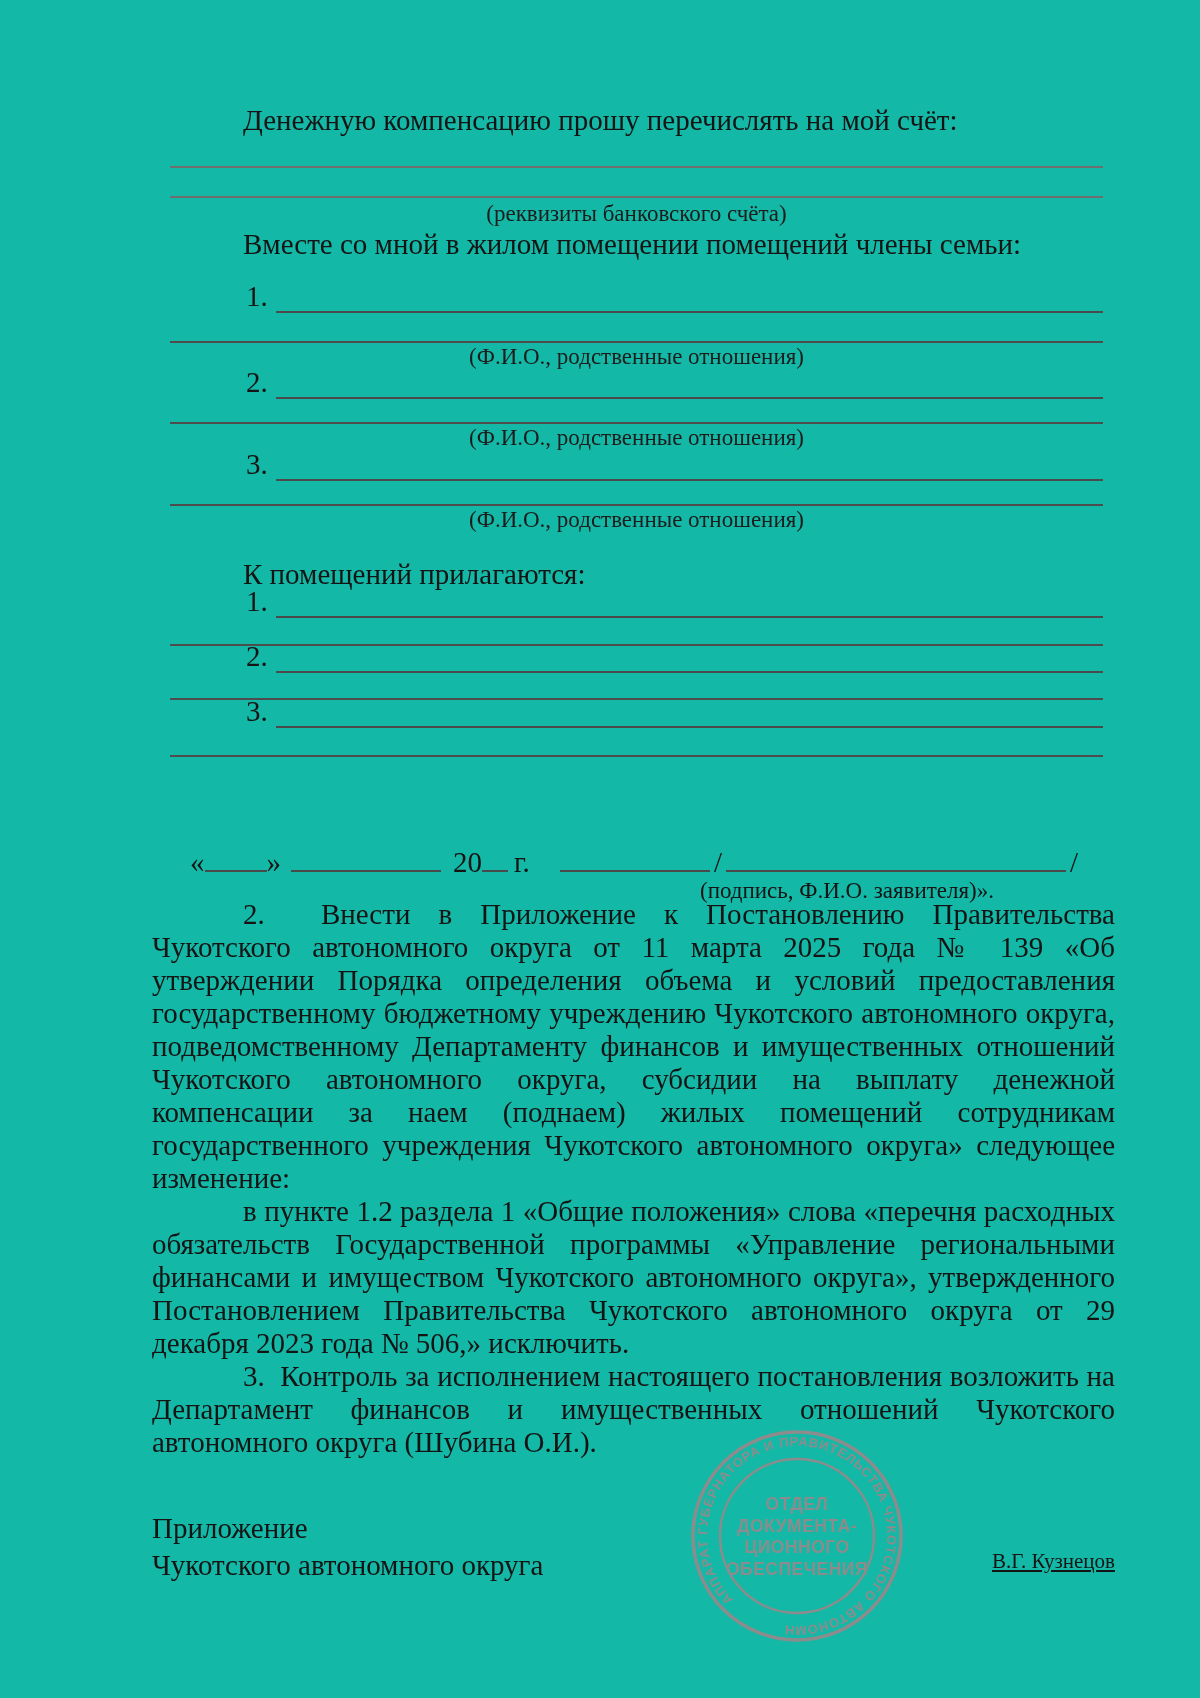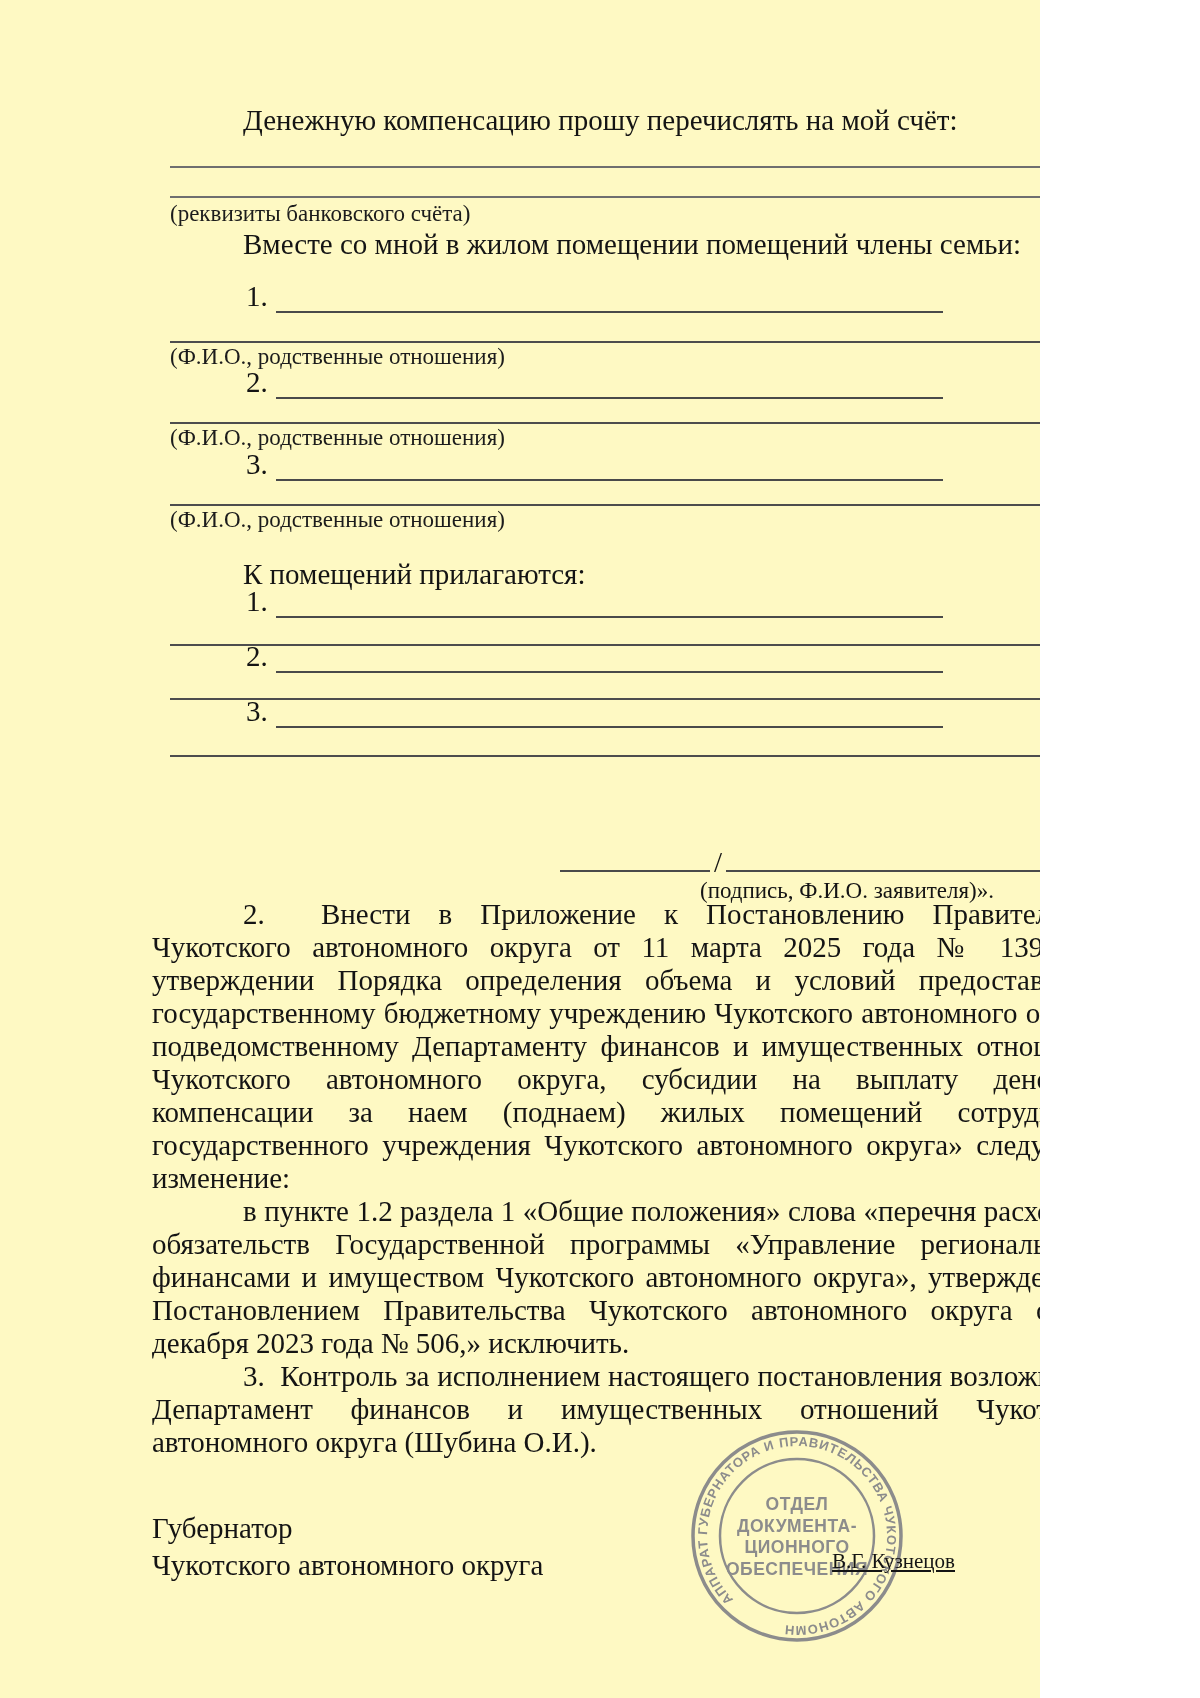--- a/index.html
+++ b/index.html
@@ -1,28 +1,28 @@
 <!DOCTYPE html>
 <html><head>
 <meta charset="utf-8">
 <style>
   * { margin:0; padding:0; box-sizing:border-box; }
   body { background:#ffffff; }
   .page {
-    position:relative; width:1040px; height:1698px;
-    background:#fef9c3; overflow:hidden;
+    position:relative; width:1200px; height:1698px;
+    background:#14b8a6; overflow:hidden;
     font-family:"Liberation Serif", serif; color:#141414;
   }
   .abs { position:absolute; }
   .body-text { font-size:29px; line-height:33px; }
   .indent { text-indent:91px; }
   .col { left:152px; width:963px; }
   .rule { position:absolute; left:170px; width:933px; height:2px; background:#4d4d4d; }
   .rule.gray { background:#6f6f6f; }
-  .caption { position:absolute; left:170px; width:933px; text-align:left; font-size:23px; color:#1c1c1c; }
+  .caption { position:absolute; left:170px; width:933px; text-align:center; font-size:23px; color:#1c1c1c; }
   .num-row { position:absolute; left:246px; right:97px; display:flex; align-items:flex-end; font-size:29px; height:30px; }
   .num-row .num { flex:0 0 auto; padding-right:8px; }
   .num-row .fill { flex:1 1 auto; height:28px; border-bottom:2px solid #4a4a4a; }
   .blank { display:inline-block; border-bottom:2px solid #4a4a4a; height:20px; vertical-align:baseline; }
   .date-group { position:absolute; left:190px; top:0; font-size:29px; white-space:nowrap; }
   .sig-group { position:absolute; left:560px; top:0; font-size:29px; white-space:nowrap; }
   .b-quote { width:62px; }
   .b-month { width:150px; margin-left:10px; margin-right:12px; }
   .b-year { width:26px; margin-right:6px; }
   .b-sig1 { width:150px; margin-right:4px; }
@@ -82,20 +82,23 @@
   </div>
   <div class="rule" style="top:698px;"></div>
 
   <div class="num-row" style="top:698px;">
     <span class="num">3.</span>
     <span class="fill"></span>
   </div>
   <div class="rule" style="top:755px;"></div>
 
   <div class="abs" style="top:846px; left:0; width:1200px; height:34px;">
+    <div class="date-group">
+      <span>«</span><span class="blank b-quote"></span><span>»</span><span class="blank b-month"></span><span>20</span><span class="blank b-year"></span><span>г.</span>
+    </div>
     <div class="sig-group">
       <span class="blank b-sig1"></span><span>/</span><span class="blank b-sig2"></span><span>/</span>
     </div>
   </div>
   <div class="abs" style="top:878px; left:700px; width:340px; text-align:left; font-size:23px;">(подпись, Ф.И.О. заявителя)».</div>
 
   <div class="abs col paragraphs body-text" style="top:898px;">
     <p class="indent">2.&nbsp; Внести в Приложение к Постановлению Правительства Чукотского автономного округа от 11 марта 2025 года № 139 «Об утверждении Порядка определения объема и условий предоставления государственному бюджетному учреждению Чукотского автономного округа, подведомственному Департаменту финансов и имущественных отношений Чукотского автономного округа, субсидии на выплату денежной компенсации за наем (поднаем) жилых помещений сотрудникам государственного учреждения Чукотского автономного округа» следующее изменение:</p>
     <p class="indent">в пункте 1.2 раздела 1 «Общие положения» слова «перечня расходных обязательств Государственной программы «Управление региональными финансами и имуществом Чукотского автономного округа», утвержденного Постановлением Правительства Чукотского автономного округа от 29 декабря 2023 года № 506,» исключить.</p>
     <p class="indent">3.&nbsp; Контроль за исполнением настоящего постановления возложить на Департамент финансов и имущественных отношений Чукотского автономного округа (Шубина О.И.).</p>
@@ -110,18 +113,18 @@
     <text font-size="13" letter-spacing="0.8">
       <textPath href="#ringPath">АППАРАТ  ГУБЕРНАТОРА  И  ПРАВИТЕЛЬСТВА  ЧУКОТСКОГО  АВТОНОМНОГО  ОКРУГА   •</textPath>
     </text>
     <text x="108" y="82" text-anchor="middle" font-size="17.5" letter-spacing="0.5">ОТДЕЛ</text>
     <text x="108" y="103.5" text-anchor="middle" font-size="17.5" letter-spacing="0.5">ДОКУМЕНТА-</text>
     <text x="108" y="125" text-anchor="middle" font-size="17.5" letter-spacing="0.5">ЦИОННОГО</text>
     <text x="108" y="146.5" text-anchor="middle" font-size="17.5" letter-spacing="0.5">ОБЕСПЕЧЕНИЯ</text>
   </svg>
 
   <div class="abs signer" style="left:152px; top:1510px;">
-    <div>Губернатор</div>
+    <div>Приложение</div>
     <div>Чукотского автономного округа</div>
   </div>
   <div class="abs signer-name" style="top:1549px; right:85px;">В.Г. Кузнецов</div>
 
 </div>
 
 </body></html>

